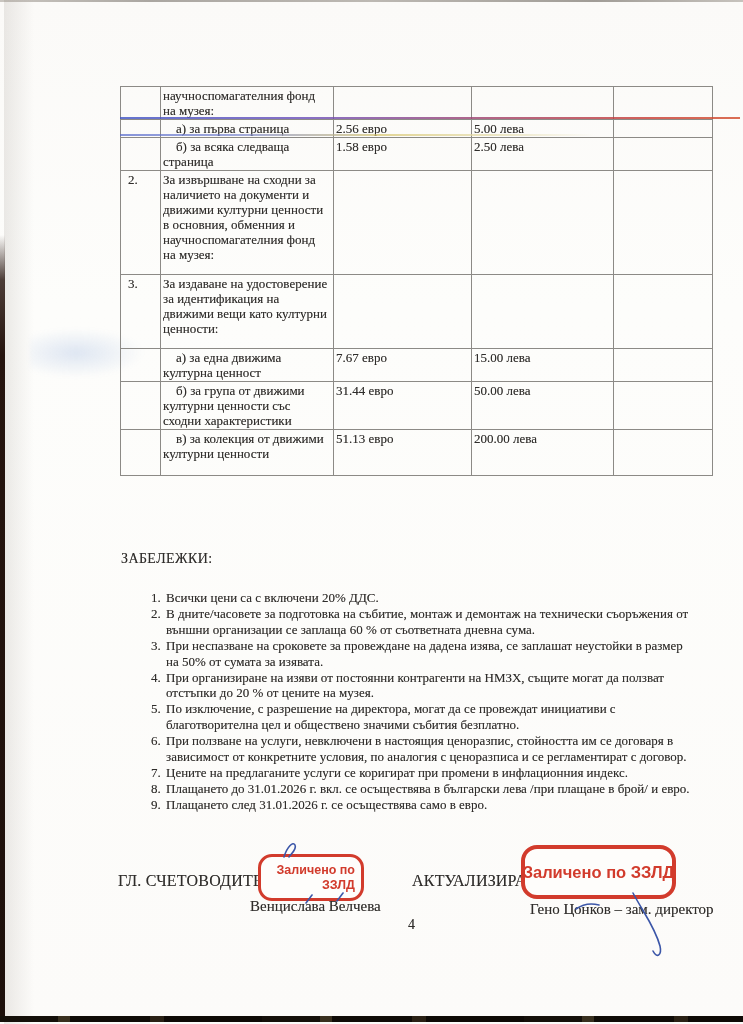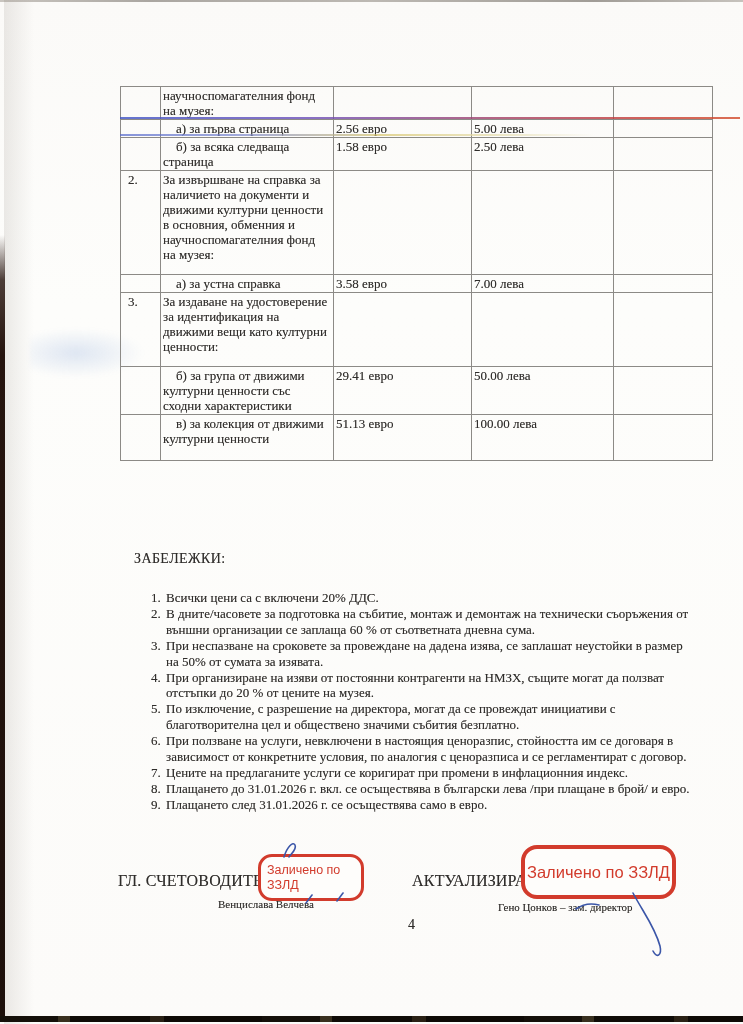--- a/index.html
+++ b/index.html
@@ -46,46 +46,47 @@
   .price-table td{
     border:1px solid #8c8a86;
     vertical-align:top;
     padding:1px 3px 1px 2px;
     text-shadow:0 0 .5px rgba(60,55,50,.45);
   }
   .price-table td.c-num{padding-left:7px;}
   .price-table td.c-desc.sub{text-indent:13px;}
   
   .notes-title{
-    position:absolute;left:134px;top:551px;
+    position:absolute;left:121px;top:551px;
     font-size:14px;letter-spacing:.4px;
     text-shadow:0 0 .5px rgba(60,55,50,.45);
   }
   ol.notes{
     position:absolute;left:138px;top:590px;width:558px;
     font-size:13px;line-height:15.9px;
     padding-left:26px;
     text-shadow:0 0 .5px rgba(60,55,50,.45);
   }
   ol.notes li{padding-left:2px;}
   
   .sig-label{position:absolute;font-size:16px;letter-spacing:.2px;white-space:nowrap;
     text-shadow:0 0 .5px rgba(60,55,50,.45);}
   .sig-label.left{left:118px;top:872px;}
   .sig-label.right{left:412px;top:872px;}
-  .sig-name{position:absolute;font-size:11px;white-space:nowrap;
-    text-shadow:0 0 .5px rgba(60,55,50,.45);}
+  .sig-name{position:absolute;font-size:15px;white-space:nowrap;
+    text-shadow:0 0 .5px rgba(60,55,50,.45);margin-left:32px;}
   .sig-name.left{left:218px;top:898px;}
   .sig-name.right{left:498px;top:901px;}
   .redaction-box{
     position:absolute;
-    display:flex;align-items:center;justify-content:center;text-align:left;
+    display:flex;align-items:center;justify-content:center;text-align:right;
     color:var(--redaction);
     font-family:"Liberation Sans","DejaVu Sans",sans-serif;
     background:#fefdfb;
+    font-weight:bold;
   }
   .redaction-box.left{
     left:258px;top:854px;width:106px;height:47px;
     border:3px solid var(--redaction);border-radius:14px;
     font-size:12.5px;line-height:15px;padding:2px 6px;
   }
   .redaction-box.right{
     left:521px;top:845px;width:155px;height:54px;
     border:4px solid var(--redaction);border-radius:16px;
     font-size:16.5px;white-space:nowrap;
@@ -131,51 +132,51 @@
       </tr>
       <tr style="height:28px">
         <td class="c-num"></td>
         <td class="c-desc sub">б) за всяка следваща страница</td>
         <td class="c-eur">1.58 евро</td>
         <td class="c-bgn">2.50 лева</td>
         <td class="c-extra"></td>
       </tr>
       <tr style="height:104px">
         <td class="c-num">2.</td>
-        <td class="c-desc">За извършване на справка за наличието на документи и движими културни ценности в основния, обменния и научноспомагателния фонд на музея:</td>
+        <td class="c-desc">За извършване на сходни за наличието на документи и движими културни ценности в основния, обменния и научноспомагателния фонд на музея:</td>
         <td class="c-eur"></td>
         <td class="c-bgn"></td>
-        <td class="c-extra"></td>
-      </tr>
-      <tr style="height:18px">
-        <td class="c-num"></td>
-        <td class="c-desc sub">а) за устна справка</td>
-        <td class="c-eur">3.58 евро</td>
-        <td class="c-bgn">7.00 лева</td>
         <td class="c-extra"></td>
       </tr>
       <tr style="height:74px">
         <td class="c-num">3.</td>
         <td class="c-desc">За издаване на удостоверение за идентификация на движими вещи като културни ценности:</td>
         <td class="c-eur"></td>
         <td class="c-bgn"></td>
         <td class="c-extra"></td>
       </tr>
+      <tr style="height:31px">
+        <td class="c-num"></td>
+        <td class="c-desc sub">а) за една движима културна ценност</td>
+        <td class="c-eur">7.67 евро</td>
+        <td class="c-bgn">15.00 лева</td>
+        <td class="c-extra"></td>
+      </tr>
       <tr style="height:46px">
         <td class="c-num"></td>
         <td class="c-desc sub">б) за група от движими културни ценности със сходни характеристики</td>
-        <td class="c-eur">29.41 евро</td>
+        <td class="c-eur">31.44 евро</td>
         <td class="c-bgn">50.00 лева</td>
         <td class="c-extra"></td>
       </tr>
       <tr style="height:46px">
         <td class="c-num"></td>
         <td class="c-desc sub">в) за колекция от движими културни ценности</td>
         <td class="c-eur">51.13 евро</td>
-        <td class="c-bgn">100.00 лева</td>
+        <td class="c-bgn">200.00 лева</td>
         <td class="c-extra"></td>
       </tr>
     </tbody>
   </table>
 
   <div class="scan-line-a"></div>
   <div class="scan-line-b"></div>
 
   <div class="notes-title">ЗАБЕЛЕЖКИ:</div>
   <ol class="notes">

